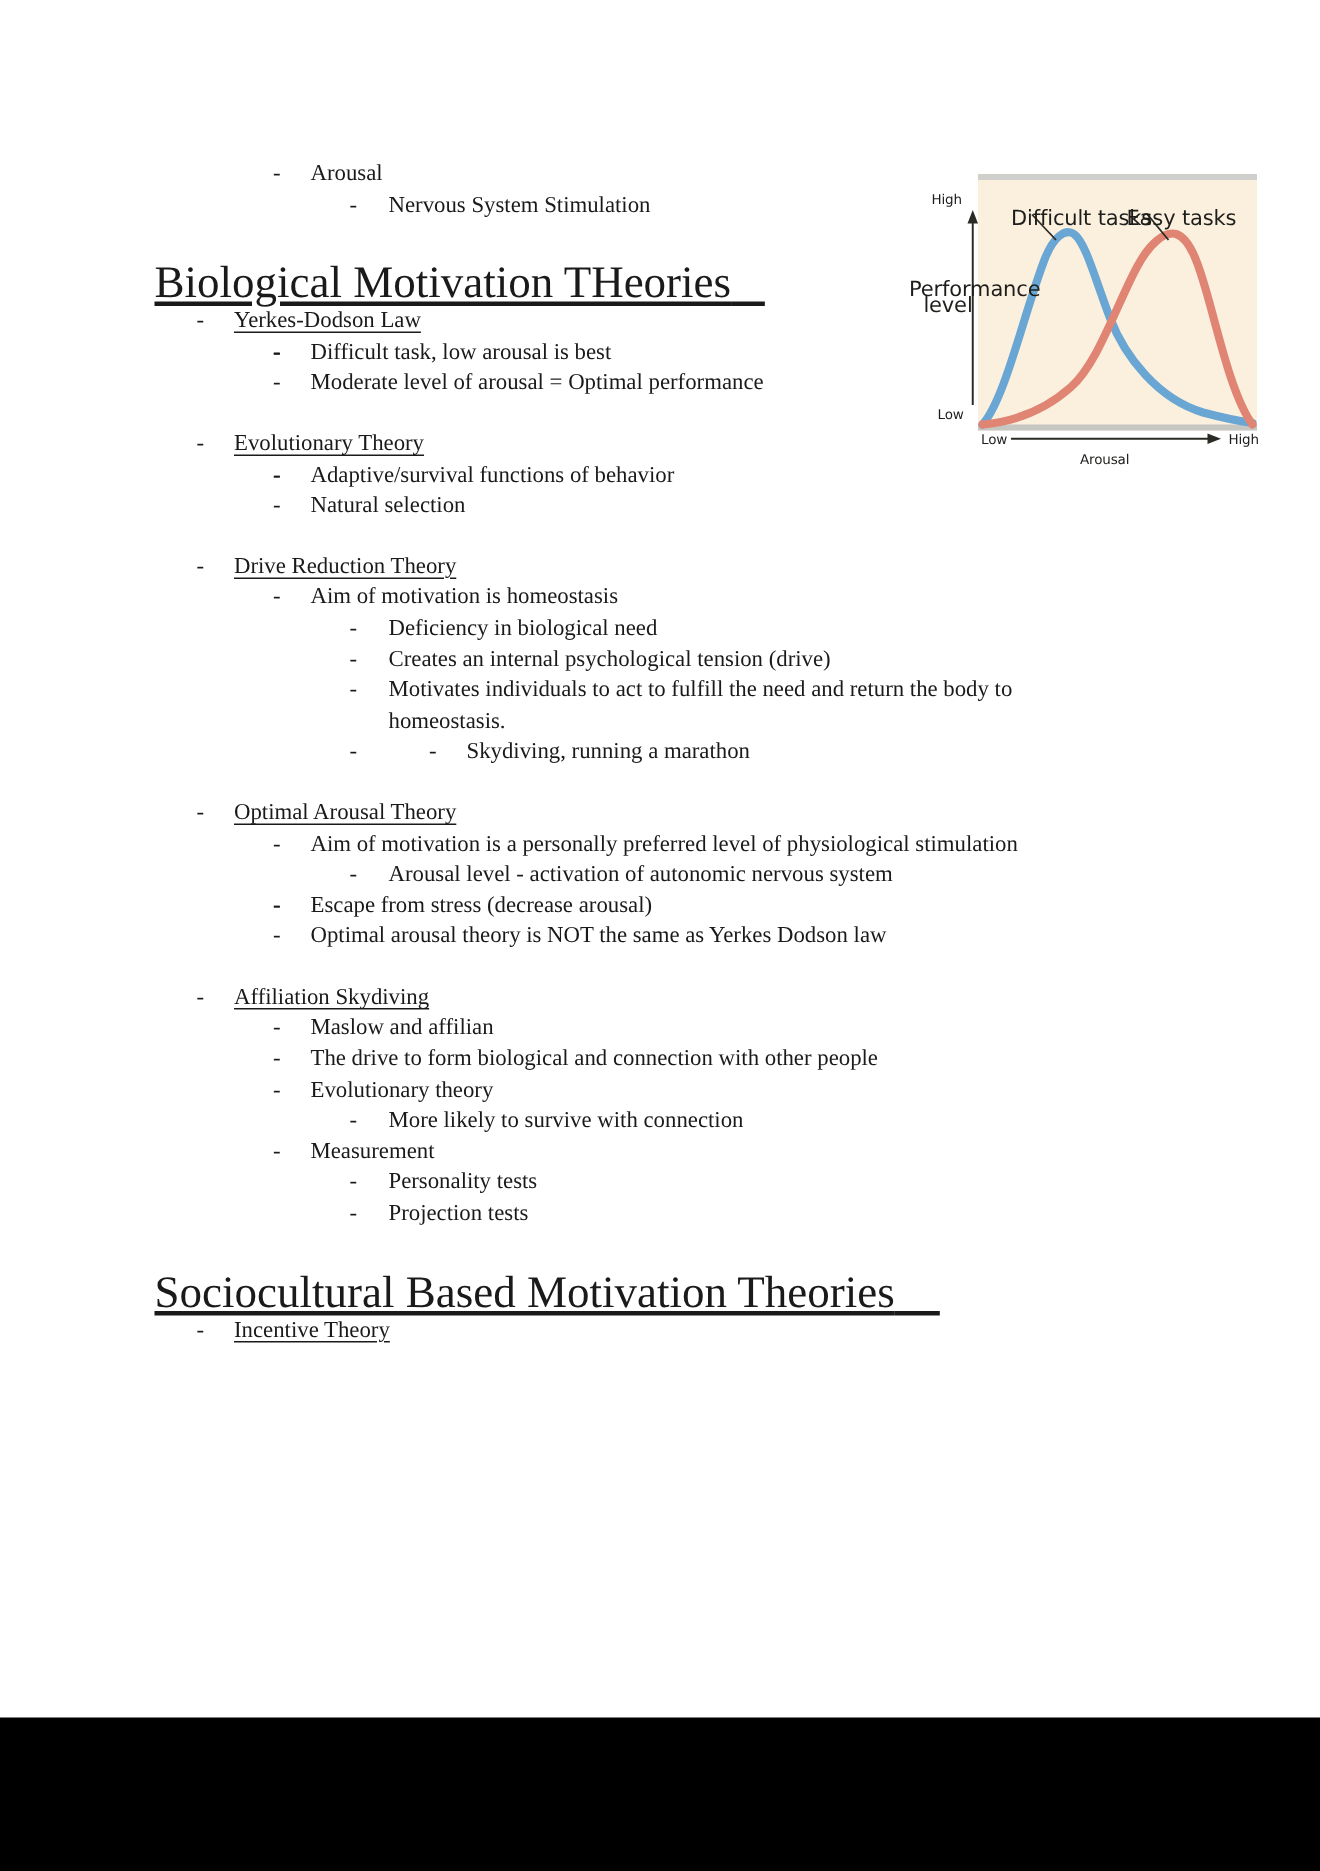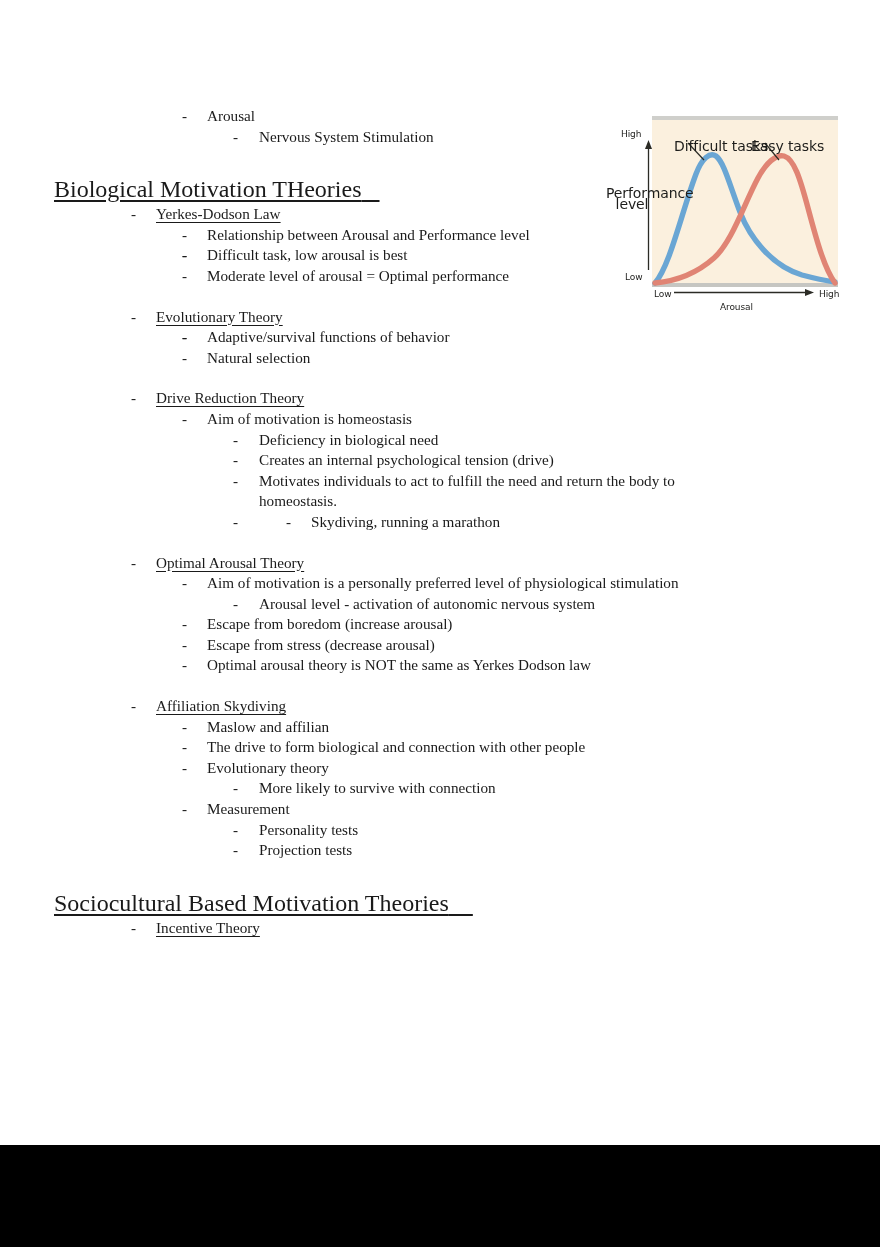--- a/index.html
+++ b/index.html
@@ -69,22 +69,22 @@
   .lvl4 > .dash { left: 286px; }
 
   .lvl2.wrap { padding-right: 180px; }
   .lvl3.wrap { padding-right: 185px; }
 
   .u { text-decoration: underline; text-underline-offset: 2.5px; }
 
   h1.heading {
     position: relative;
     margin: 0;
-    padding-left: 54px;
-    font-size: 24px;
+    padding-left: 103px;
+    font-size: 30px;
     line-height: 30px;
     font-weight: normal;
     white-space: pre;
   }
   h1.heading .htxt {
     text-decoration: underline;
     text-underline-offset: 3px;
   }
   .gap-md { height: 20px; }
   .gap-lg { height: 27px; }
@@ -223,21 +223,20 @@
     <div class="gap-lg"></div>
 
     <h1 class="heading"><span class="htxt">Biological Motivation THeories</span><span class="htxt">   </span></h1>
 
     <div class="line lvl1">
       <span class="dash">-</span>
       <span class="txt u">Yerkes-Dodson Law</span><span class="txt u">   </span>
     </div>
     <div class="line lvl2 wrap">
       <span class="dash">-</span>
-      <span class="txt">Relationship between Arousal and Performance level</span>
     </div>
     <div class="line lvl2">
       <span class="dash">-</span>
     </div>
     <div class="line lvl2">
       <span class="dash">-</span>
       <span class="txt">Difficult task, low arousal is best</span>
     </div>
     <div class="line lvl2">
       <span class="dash">-</span>
@@ -301,21 +300,20 @@
     <div class="line lvl2">
       <span class="dash">-</span>
       <span class="txt">Aim of motivation is a personally preferred level of physiological stimulation</span>
     </div>
     <div class="line lvl3">
       <span class="dash">-</span>
       <span class="txt">Arousal level - activation of autonomic nervous system</span>
     </div>
     <div class="line lvl2">
       <span class="dash">-</span>
-      <span class="txt">Escape from boredom (increase arousal)</span>
     </div>
     <div class="line lvl2">
       <span class="dash">-</span>
       <span class="txt">Escape from stress (decrease arousal)</span>
     </div>
     <div class="line lvl2">
       <span class="dash">-</span>
       <span class="txt">Optimal arousal theory is NOT the same as Yerkes Dodson law</span>
     </div>
 

